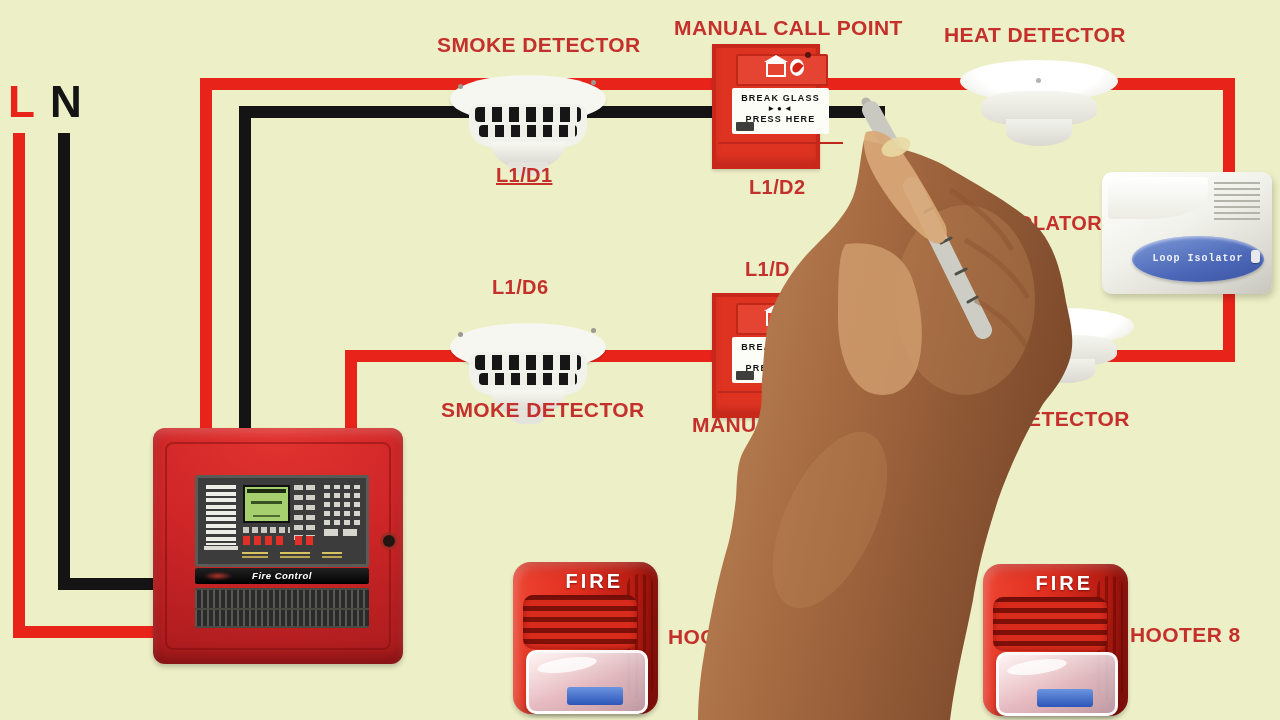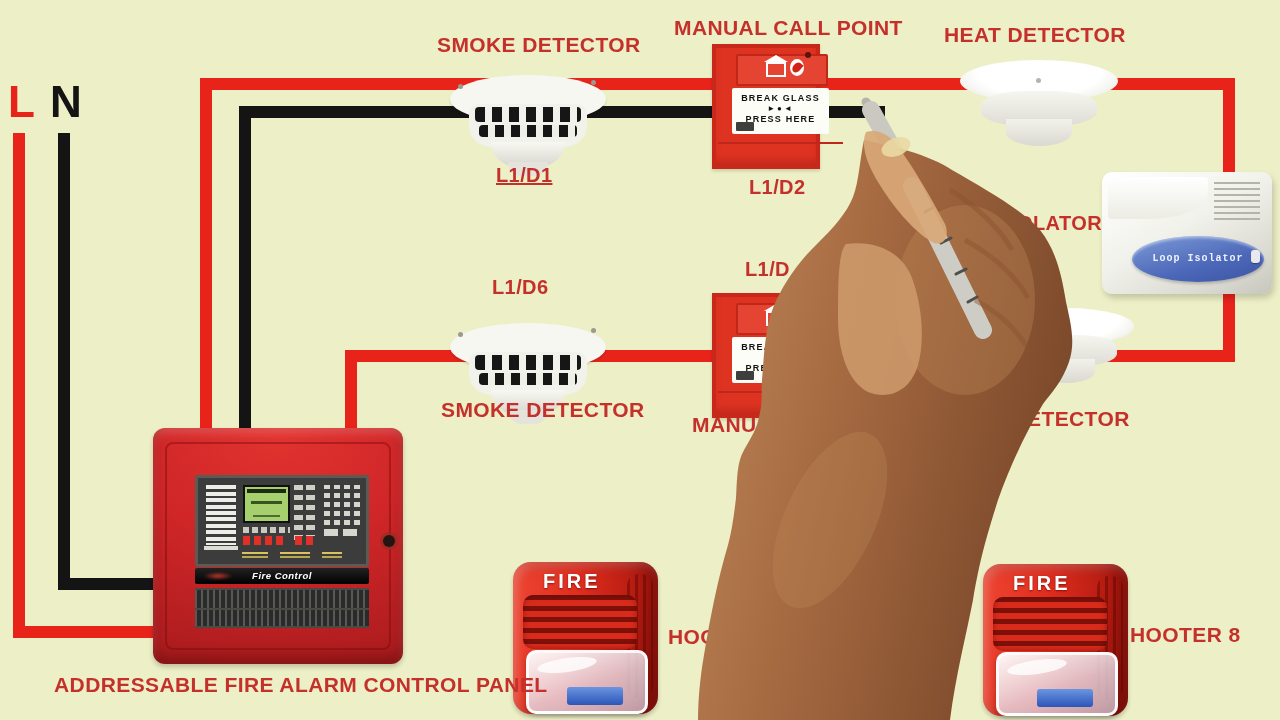--- a/index.html
+++ b/index.html
@@ -125,21 +125,21 @@
   .panel .grille:after{content:"";position:absolute;left:0;right:0;top:50%;height:2px;background:#4a4a45;}
   .panel .keyhole{position:absolute;left:230px;top:107px;width:12px;height:12px;border-radius:50%;
       background:#241512;box-shadow:0 0 0 3px rgba(150,45,35,.7);}
   
   .hooter{position:absolute;width:145px;height:152px;border-radius:18px;
       background:linear-gradient(100deg,#ef4633 0%,#e02e1f 40%,#b31a10 78%,#8f120b 100%);
       box-shadow:inset -10px 0 18px rgba(60,0,0,.35), inset 4px 4px 10px rgba(255,255,255,.25),
       0 3px 4px rgba(0,0,0,.2);}
   .hooter .ridges{position:absolute;right:5px;top:12px;width:26px;height:124px;border-radius:12px;
       background:repeating-linear-gradient(90deg,rgba(90,5,0,.45) 0 3px,transparent 3px 8px);}
-  .hooter .fire{position:absolute;left:30px;top:7px;width:80px;height:25px;text-align:left;
+  .hooter .fire{position:absolute;left:30px;top:7px;width:80px;height:25px;text-align:right;
       color:#fff;font-weight:bold;font-size:20px;line-height:25px;letter-spacing:3px;
       text-shadow:0 1px 2px rgba(80,0,0,.6);}
   .hooter .grille{position:absolute;left:10px;top:33px;width:114px;height:54px;border-radius:10px;
       background:repeating-linear-gradient(180deg,#7e100a 0 5px,#d92b1c 5px 11px);
       box-shadow:inset 0 0 6px rgba(60,0,0,.4);}
   .hooter .strobe{position:absolute;left:13px;top:88px;width:116px;height:58px;border-radius:10px;
       border:3px solid rgba(255,255,255,.92);
       background:linear-gradient(160deg,rgba(255,255,255,.95),rgba(232,222,232,.8) 55%,rgba(205,200,215,.75));
       box-shadow:0 2px 4px rgba(0,0,0,.25);}
   .hooter .blue{position:absolute;left:38px;top:34px;width:56px;height:18px;border-radius:3px;
@@ -300,21 +300,20 @@
   <div class="lbl" style="left:496px;top:164px;text-decoration:underline;">L1/D1</div>
   <div class="lbl" style="left:749px;top:176px;">L1/D2</div>
   <div class="lbl" style="left:928px;top:212px;width:174px;text-align:right;">LOOP ISOLATOR</div>
 
   <div class="lbl" style="left:492px;top:276px;">L1/D6</div>
   <div class="lbl" style="left:745px;top:258px;">L1/D</div>
   <div class="lbl big" style="left:441px;top:398px;">SMOKE DETECTOR</div>
   <div class="lbl big" style="left:692px;top:413px;">MANUAL CALL POINT</div>
   <div class="lbl big" style="left:948px;top:407px;">HEAT DETECTOR</div>
 
-  <div class="lbl big" style="left:54px;top:673px;">ADDRESSABLE FIRE ALARM CONTROL PANEL</div>
   <div class="lbl big" style="left:668px;top:625px;">HOOTER 1</div>
   <div class="lbl big" style="left:1130px;top:623px;">HOOTER 8</div>
 
   <svg id="hand" width="470" height="670" viewBox="690 50 470 670">
     <defs>
       <linearGradient id="skin" x1="0" y1="0" x2="1" y2="0.35">
         <stop offset="0" stop-color="#c18a5b"></stop>
         <stop offset="0.45" stop-color="#a76b42"></stop>
         <stop offset="1" stop-color="#7d4a2b"></stop>
       </linearGradient>

